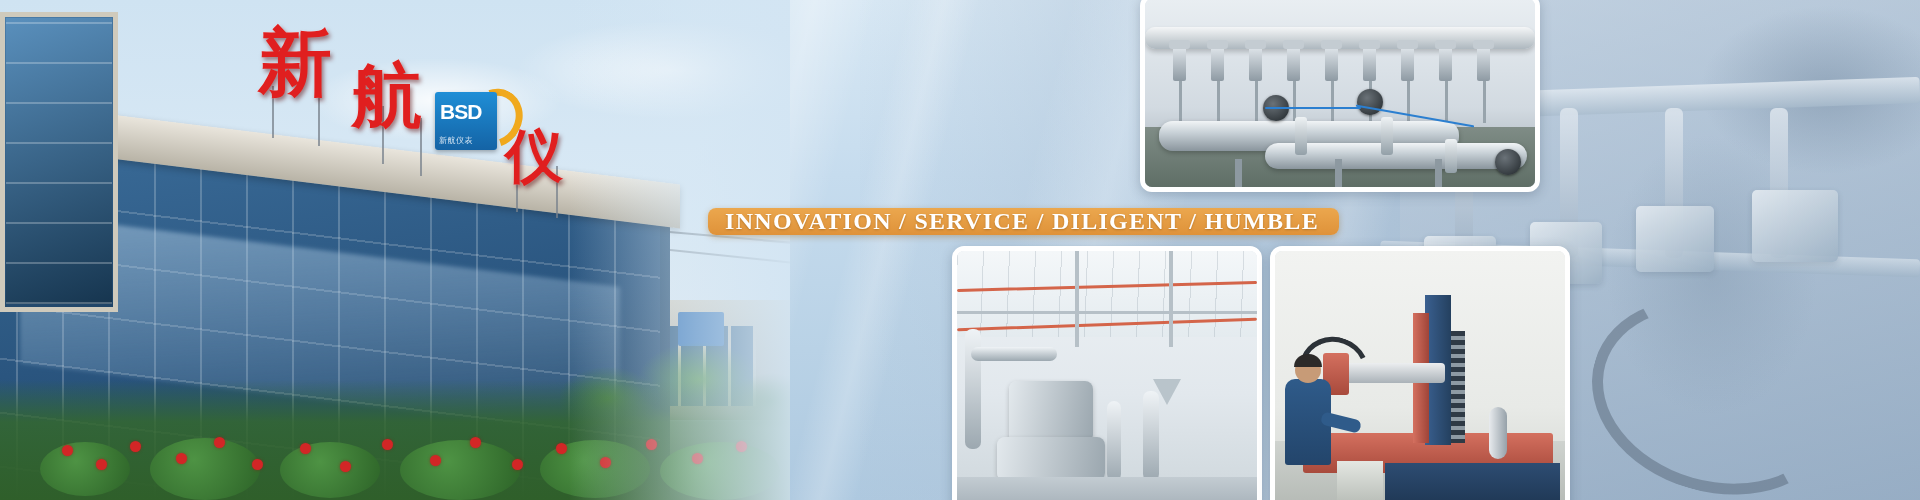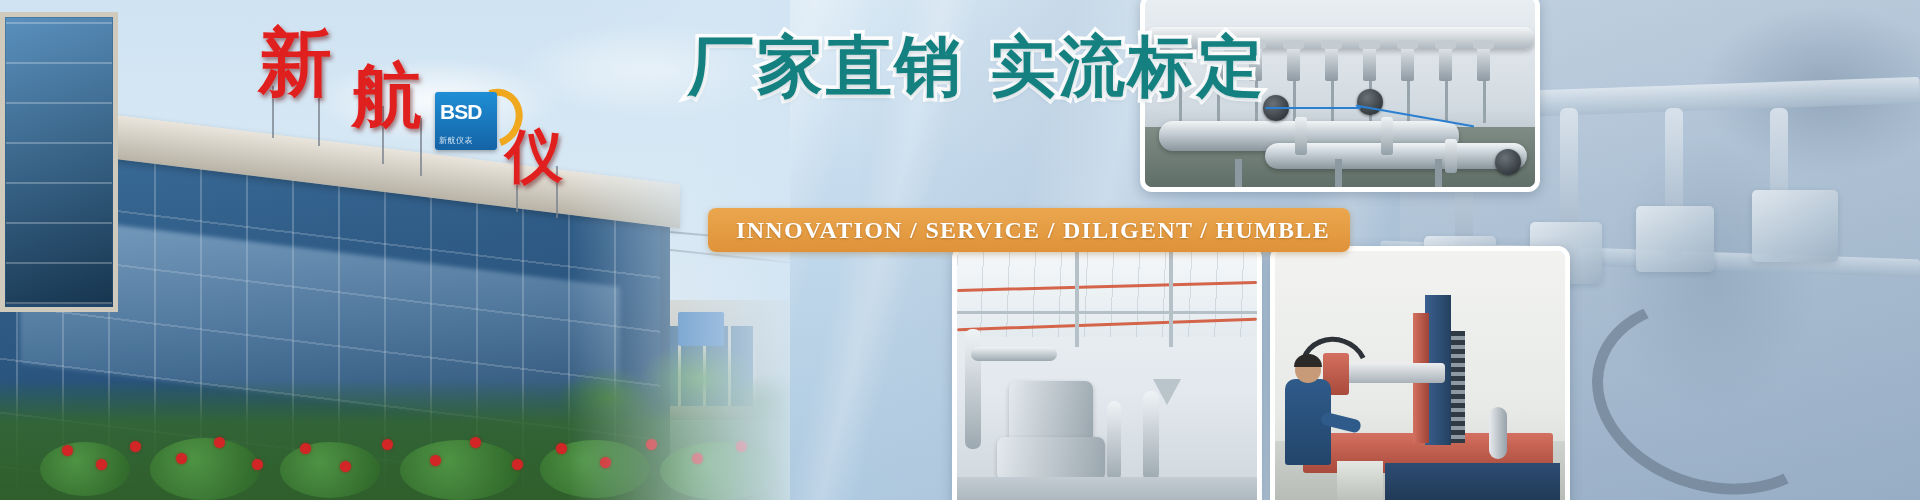--- a/index.html
+++ b/index.html
@@ -262,23 +262,23 @@
     border-radius:12px;
     box-shadow:0 3px 9px rgba(20,80,80,.3);
   }
   .subtitle-pill span{
     font-family:"DejaVu Sans","Liberation Sans",sans-serif;
     font-weight:bold;font-size:34px;letter-spacing:2px;color:#ffffff;
     white-space:nowrap;
   }
   .tagline-bar{
     position:absolute;left:708px;top:208px;
-    height:44px;
+    height:27px;
     display:flex;align-items:center;
-    padding:0 20px 0 28px;
+    padding:0 20px 0 17px;
     background:linear-gradient(180deg,#eba74e,#df9239);
     border-radius:8px;
     box-shadow:0 2px 6px rgba(150,100,30,.35);
     text-align:center;
   }
   .tagline-bar span{
     font-family:"Liberation Serif","DejaVu Serif",serif;
     font-weight:bold;font-size:24px;letter-spacing:1.3px;color:#ffffff;
     white-space:nowrap;
     text-shadow:0 1px 2px rgba(140,90,25,.55);
@@ -460,20 +460,19 @@
     <div class="cnc-hose"></div>
     <div class="cnc-cyl"></div>
     <div class="cnc-box"></div>
 
     <div class="worker-body"></div>
     <div class="worker-arm"></div>
     <div class="worker-head"></div>
     <div class="worker-hair"></div>
   </div>
 
-  <div class="headline">厂家直销 实流标定</div>
 
 
   <div class="tagline-bar">
     <span>INNOVATION / SERVICE / DILIGENT / HUMBLE</span>
   </div>
 
 </div>
 
 </body></html>

